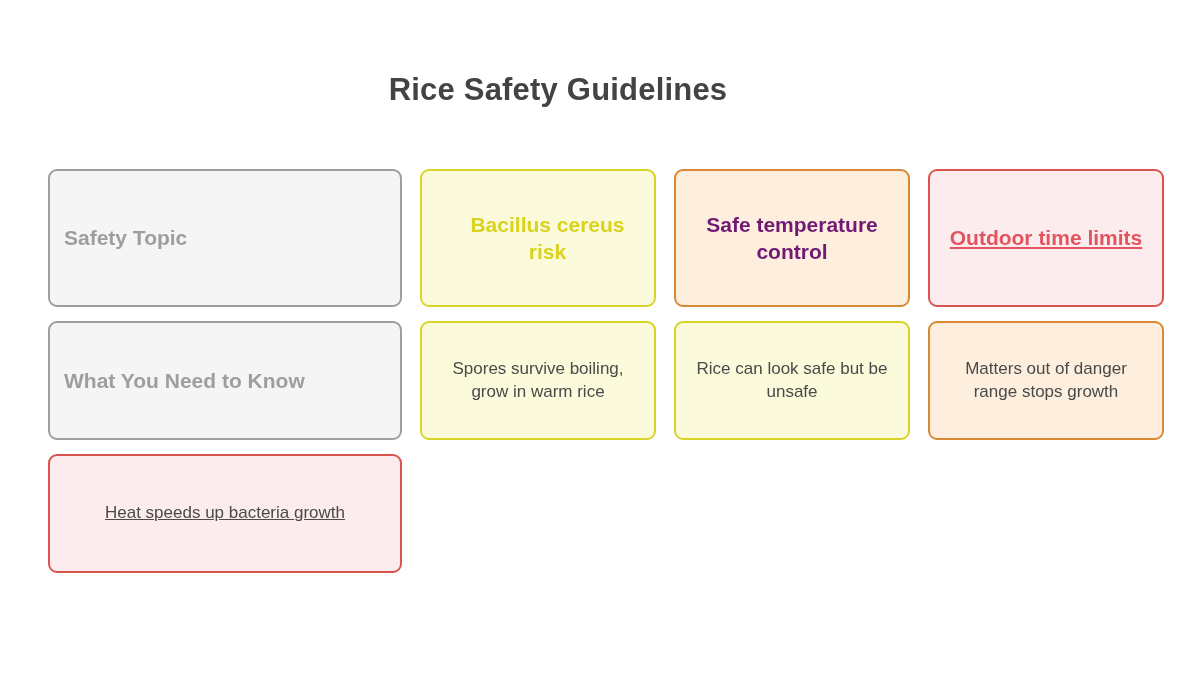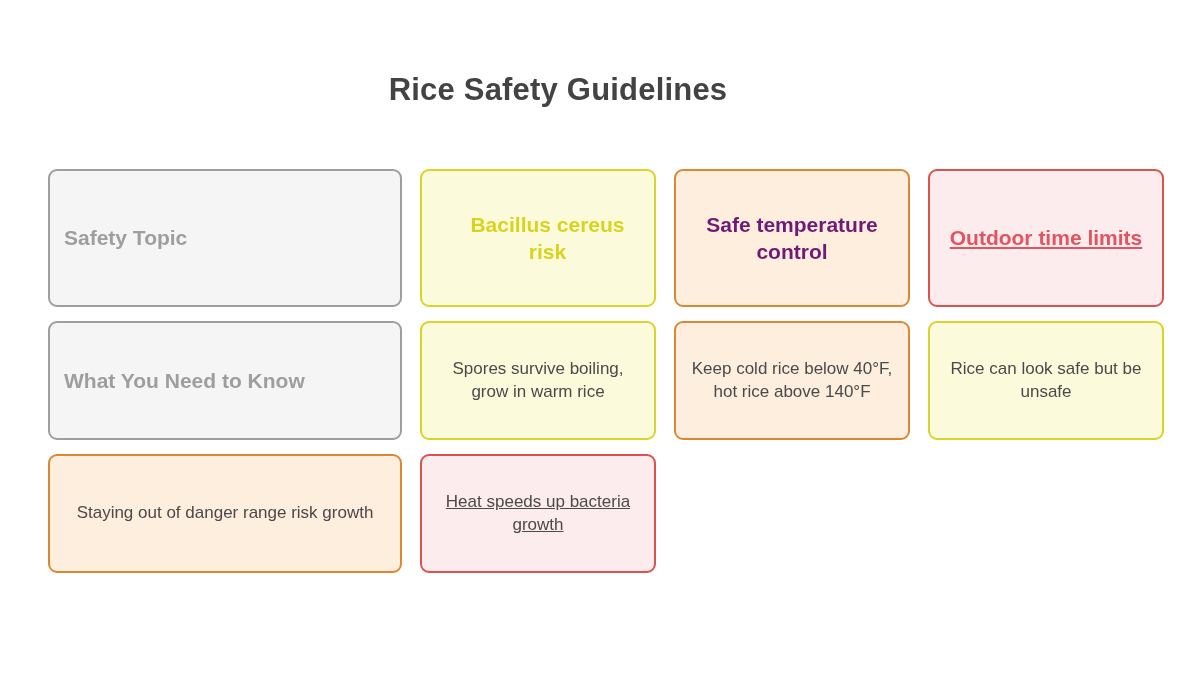--- a/index.html
+++ b/index.html
@@ -106,21 +106,20 @@
 
 <div id="grid">
 
   <div class="cell label">Safety Topic</div>
   <div class="cell yellow head">Bacillus cereus risk</div>
   <div class="cell orange head">Safe temperature control</div>
   <div class="cell red head">Outdoor time limits</div>
 
   <div class="cell label">What You Need to Know</div>
   <div class="cell yellow body">Spores survive boiling, grow in warm rice</div>
-  <div class="cell orange body">Keep cold rice below 40°F, hot rice above 140°F</div>
 
   <div class="cell yellow body">Rice can look safe but be unsafe</div>
-  <div class="cell orange body">Staying out of danger range risk growth</div>
+  <div class="cell orange body">Matters out of danger range stops growth</div>
   <div class="cell red body">Heat speeds up bacteria growth</div>
 
 </div>
 
 <div id="watermark"></div>
 
 </body></html>

